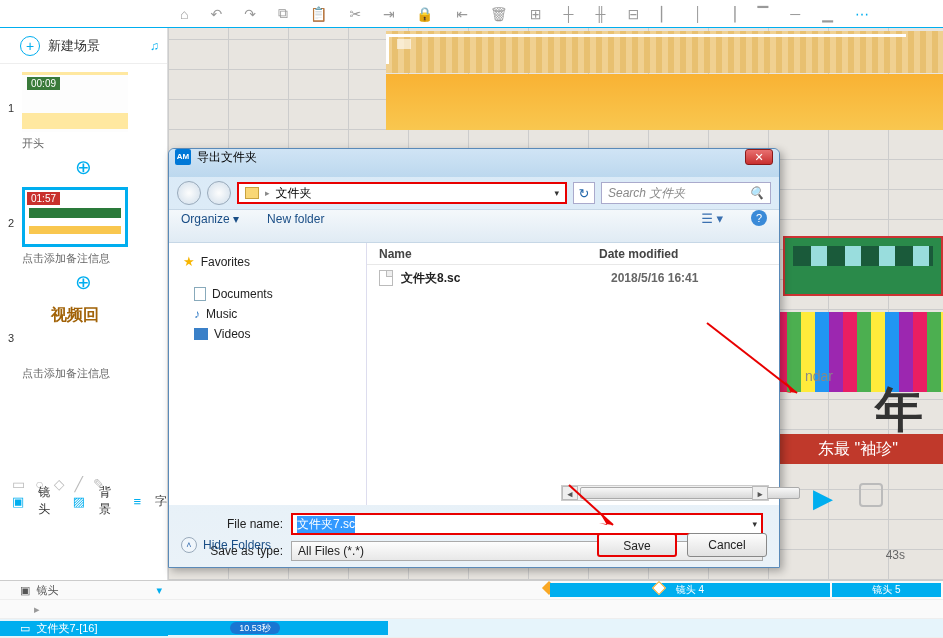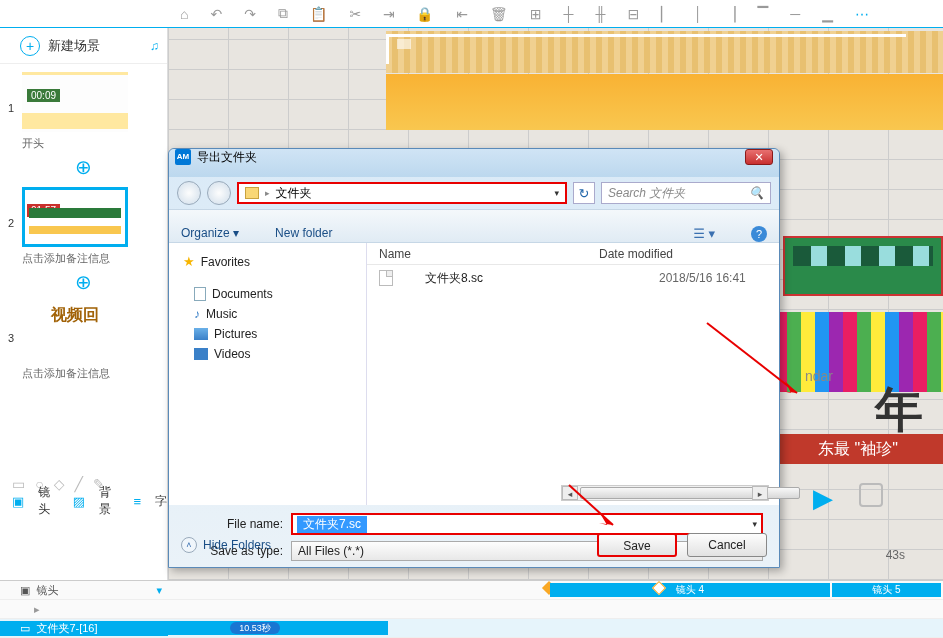--- a/index.html
+++ b/index.html
@@ -13,21 +13,21 @@
 
 .left-panel { position: absolute; left: 0; top: 28px; width: 168px; height: 552px; background: #fff; border-right: 1px solid #ddd; }
 .new-scene { height: 36px; display: flex; align-items: center; padding-left: 20px; gap: 8px; border-bottom: 1px solid #eee; }
 .new-scene .plus { width: 20px; height: 20px; border: 1.5px solid #00aeef; border-radius: 50%; display: flex; align-items: center; justify-content: center; color: #00aeef; font-size: 14px; }
 .new-scene .lbl { color: #333; font-size: 13px; }
 
 .scene { margin: 8px 0; position: relative; }
 .scene-num { position: absolute; left: 8px; top: 30px; color: #333; font-size: 11px; }
 .scene-thumb { margin-left: 22px; width: 106px; height: 60px; background: #f5f5f5; border: 3px solid transparent; position: relative; }
 .scene.sel .scene-thumb { border-color: #00aeef; }
-.scene-badge { position: absolute; top: 14px; left: 2px; background: #3a7a3a; color: #fff; font-size: 10px; padding: 1px 4px; }
+.scene-badge { position: absolute; top: 2px; left: 2px; background: #3a7a3a; color: #fff; font-size: 10px; padding: 1px 4px; }
 .scene-label { margin-left: 22px; font-size: 11px; color: #666; margin-top: 4px; }
 .scene-add { text-align: center; color: #00aeef; font-size: 20px; margin-top: 4px; }
 
 .scene1-bg { background: linear-gradient(#fdfdfd 70%, #ffe8a0 70%); }
 .scene2-bg { background: #fff; }
 .scene2-bg .train { position: absolute; top: 18px; left: 4px; right: 4px; height: 10px; background: #2a7a3a; }
 .scene2-bg .plat { position: absolute; bottom: 10px; left: 4px; right: 4px; height: 8px; background: #f9c74f; }
 .scene3-bg { background: #fff; font-weight: bold; font-size: 16px; color: #a16207; display: flex; justify-content: center; }
 
 .mini-tools { position: absolute; bottom: 88px; left: 12px; display: flex; gap: 10px; color: #bbb; }
@@ -72,56 +72,56 @@
 .dlg-nav { height: 32px; display: flex; align-items: center; padding: 0 8px; gap: 6px; }
 .navbtn { width: 24px; height: 24px; background: radial-gradient(#fdfdfd, #cfddea); border: 1px solid #9ab; border-radius: 50%; }
 .addr { flex: 1; height: 22px; background: #fff; border: 2px solid #e80000; display: flex; align-items: center; padding: 0 6px; gap: 6px; position: relative; }
 .addr .fld { width: 14px; height: 12px; background: #f9d776; border: 1px solid #c9a23e; }
 .addr .arr { color: #888; font-size: 9px; }
 .addr .dn { margin-left: auto; color: #333; font-size: 9px; }
 .refresh { width: 22px; height: 22px; background: #fff; border: 1px solid #aac; display: flex; align-items: center; justify-content: center; color: #2266aa; font-size: 13px; }
 .search { width: 170px; height: 22px; background: #fff; border: 1px solid #aac; display: flex; align-items: center; padding: 0 6px; color: #888; font-style: italic; }
 .search .mag { margin-left: auto; color: #3a70b0; font-size: 12px; }
 
-.dlg-tools { height: 28px; background: linear-gradient(#f4f8fb, #e0ebf4); border-top: 1px solid #c6d7e6; border-bottom: 1px solid #c6d7e6; display: flex; align-items: flex-start; padding: 16px 12px; gap: 36px; }
+.dlg-tools { height: 28px; background: linear-gradient(#f4f8fb, #e0ebf4); border-top: 1px solid #c6d7e6; border-bottom: 1px solid #c6d7e6; display: flex; align-items: flex-end; padding: 16px 12px; gap: 28px; }
 .dlg-tools .link { color: #1a4e86; font-size: 12px; }
 .dlg-tools .spacer { flex: 1; }
 .dlg-tools .view { color: #3a70b0; font-size: 13px; }
 .dlg-tools .help { width: 16px; height: 16px; background: #3a8ad8; color: #fff; border-radius: 50%; font-size: 11px; text-align: center; line-height: 16px; }
 
 .dlg-body { display: flex; height: 262px; }
 .sidebar { width: 198px; background: #fff; border-right: 1px solid #dde; padding: 8px 0; overflow: hidden; }
 .sidebar .item { display: flex; align-items: center; gap: 6px; padding: 3px 14px; font-size: 12px; color: #222; }
 .sidebar .item.fav .star { color: #f7b500; font-size: 13px; }
 .sidebar .item .lib { width: 14px; height: 12px; background: linear-gradient(#6ab0e8, #3a80c8); border-radius: 2px; }
 .sidebar .item .doc { width: 12px; height: 14px; background: #fff; border: 1px solid #8ab; }
 .sidebar .item .mus { color: #3a80c8; font-size: 12px; }
 .sidebar .item .pic { width: 14px; height: 12px; background: linear-gradient(#6ab0e8, #3a80c8); }
 .sidebar .item .vid { width: 14px; height: 12px; background: #3a80c8; }
 .sidebar .sub { padding-left: 25px; }
 
-.filelist { flex: 1; background: #fff; position: relative; }
+.filelist { flex: 1; background: #fff; position: relative; font-weight: bold; }
 .fl-head { display: flex; height: 22px; border-bottom: 1px solid #e8e8e8; align-items: center; font-size: 12px; color: #444; }
 .fl-head .hname { width: 232px; padding-left: 12px; }
 .fl-head .hdate { flex: 1; }
-.fl-row { display: flex; align-items: center; height: 26px; padding-left: 12px; font-size: 12px; color: #222; gap: 24px; }
+.fl-row { display: flex; align-items: center; height: 26px; padding-left: 12px; font-size: 12px; color: #222; }
 .fl-row .ficon { width: 14px; height: 16px; background: #fff; border: 1px solid #bbb; margin-right: 8px; position: relative; }
 .fl-row .ficon::after { content:""; position:absolute; top:0; right:0; width:5px; height:5px; background:#eee; border-left:1px solid #bbb; border-bottom:1px solid #bbb; }
 .fl-row .fname { width: 210px; }
 .fl-row .fdate { color: #666; }
 .arrow-red { position: absolute; left: 330px; top: 70px; width: 120px; height: 90px; pointer-events: none; }
 .hscroll { position: absolute; bottom: 4px; left: 194px; right: 10px; height: 16px; background: #f0f0f0; border: 1px solid #ccc; }
 .hscroll .th { position: absolute; left: 18px; top: 1px; width: 220px; height: 12px; background: linear-gradient(#f8f8f8, #d8d8d8); border: 1px solid #aaa; border-radius: 2px; }
 .hscroll .ar { position: absolute; top: 0; width: 16px; height: 14px; background: #eee; border: 1px solid #bbb; font-size: 9px; text-align: center; line-height: 14px; color: #555; }
 
 .dlg-form { padding: 8px 16px 0; border-radius: 11px; }
 .frow { display: flex; align-items: center; margin-bottom: 6px; }
 .frow .flbl { width: 106px; text-align: right; padding-right: 8px; font-size: 12px; color: #222; }
 .frow .finput { flex: 1; height: 22px; background: #fff; border: 2px solid #e80000; display: flex; align-items: center; padding: 0 4px; position: relative; }
-.frow .finput .sel { background: #3399ff; color: #fff; padding: 0 6px; font-size: 12px; }
+.frow .finput .sel { background: #3399ff; color: #fff; padding: 0 0; font-size: 12px; }
 .frow .finput .dn2 { position: absolute; right: 4px; font-size: 9px; color: #333; }
 .frow .ftype { flex: 1; height: 20px; background: linear-gradient(#fdfdfd, #e8e8e8); border: 1px solid #aaa; display: flex; align-items: center; padding: 0 6px; font-size: 12px; color: #222; position: relative; }
 .frow .ftype .dn2 { position: absolute; right: 6px; font-size: 9px; color: #333; }
 
 .arrow-red2 { position: absolute; left: 394px; top: 330px; width: 60px; height: 54px; pointer-events: none; }
 
 .dlg-foot { position: absolute; bottom: 10px; left: 12px; right: 12px; display: flex; align-items: center; }
 .hide-folders { display: flex; align-items: center; gap: 6px; font-size: 12px; color: #1a4e86; }
 .hide-folders .chev { width: 16px; height: 16px; border: 1px solid #9ab; border-radius: 50%; background: #f0f6fb; font-size: 9px; text-align: center; line-height: 14px; color: #3a70b0; }
 .btns { margin-left: auto; display: flex; gap: 10px; }
@@ -291,24 +291,20 @@
       <div style="height:12px"></div>
       <div class="item sub">
           <span class="doc"></span>
           <span>Documents</span>
         </div>
       <div class="item sub">
           <span class="mus">♪</span>
           <span>Music</span>
         </div>
       <div class="item sub">
-          <span class="pic"></span>
-          <span>Pictures</span>
-        </div>
-      <div class="item sub">
           <span class="vid"></span>
           <span>Videos</span>
         </div>
     </div>
     <div class="filelist">
       <div class="fl-head">
         <div class="hname">Name</div>
         <div class="hdate">Date modified</div>
       </div>
       <div class="fl-row">

